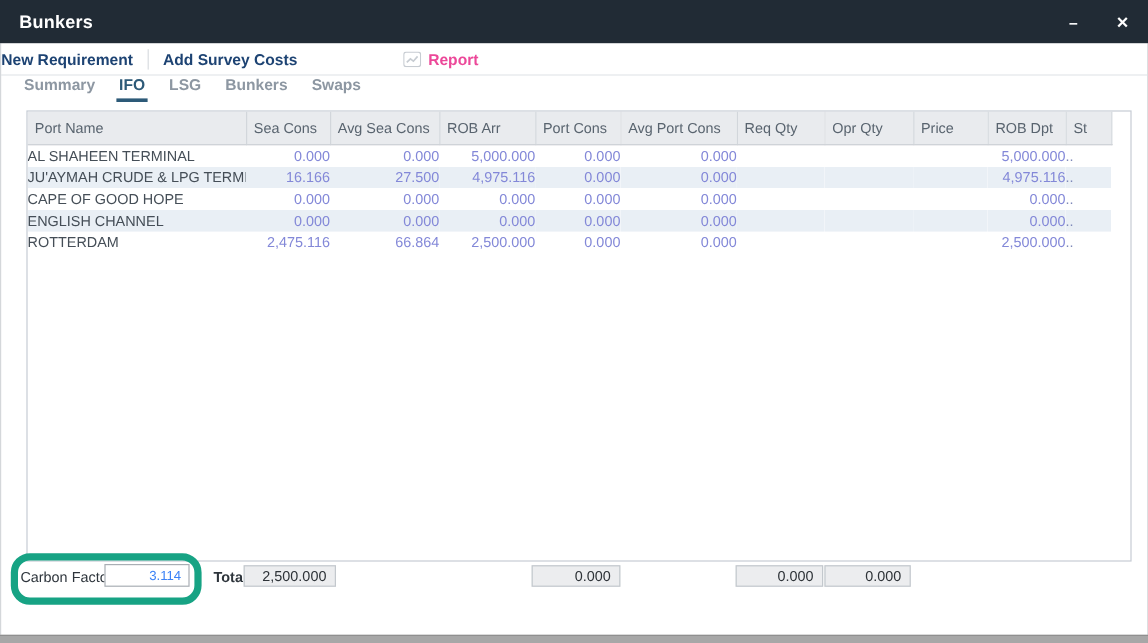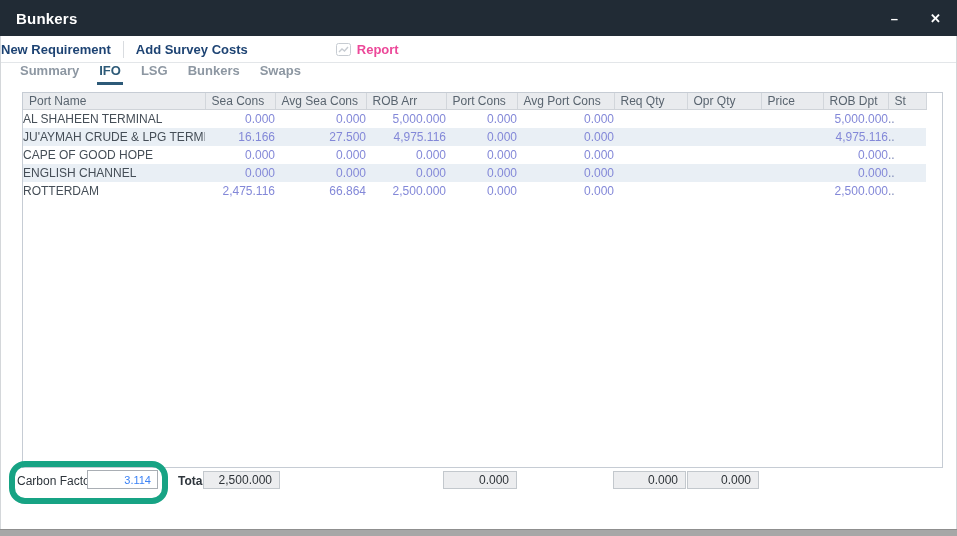--- a/index.html
+++ b/index.html
@@ -39,21 +39,21 @@
   .tab.active { color:#2d5a78; padding-bottom:4px; border-bottom:3px solid #2d5a78; }
 
   
   .panel {
     position:absolute; left:22px; top:92px; width:921px; height:376px;
     border:1px solid #c6ccd4; background:#ffffff; box-sizing:border-box; overflow:hidden;
   }
   table.grid { border-collapse:collapse; table-layout:fixed; width:903px; font-size:12px; }
   table.grid thead th {
     background:#e9ebee; color:#59646f; font-weight:normal; text-align:left;
-    height:16px; padding:0 4px 0 6px; border-right:1px solid #d2d6db;
+    height:27px; padding:0 4px 0 6px; border-right:1px solid #d2d6db;
     border-bottom:1px solid #cfd3d8; overflow:hidden; white-space:nowrap;
   }
   table.grid tbody td { height:18px; padding:0; white-space:nowrap; overflow:hidden; }
   table.grid tbody tr:nth-child(even) { background:#e9eff5; }
   td.num { text-align:right; padding-right:10px; color:#8388d8; }
   td.txt { text-align:left; padding-left:6px; color:#454e57; }
   td.st  { text-align:left; padding-left:8px; color:#7e89b8; }
 
   
   .cf-label { position:absolute; left:17px; top:474px; font-size:12px; color:#2e353c; }

